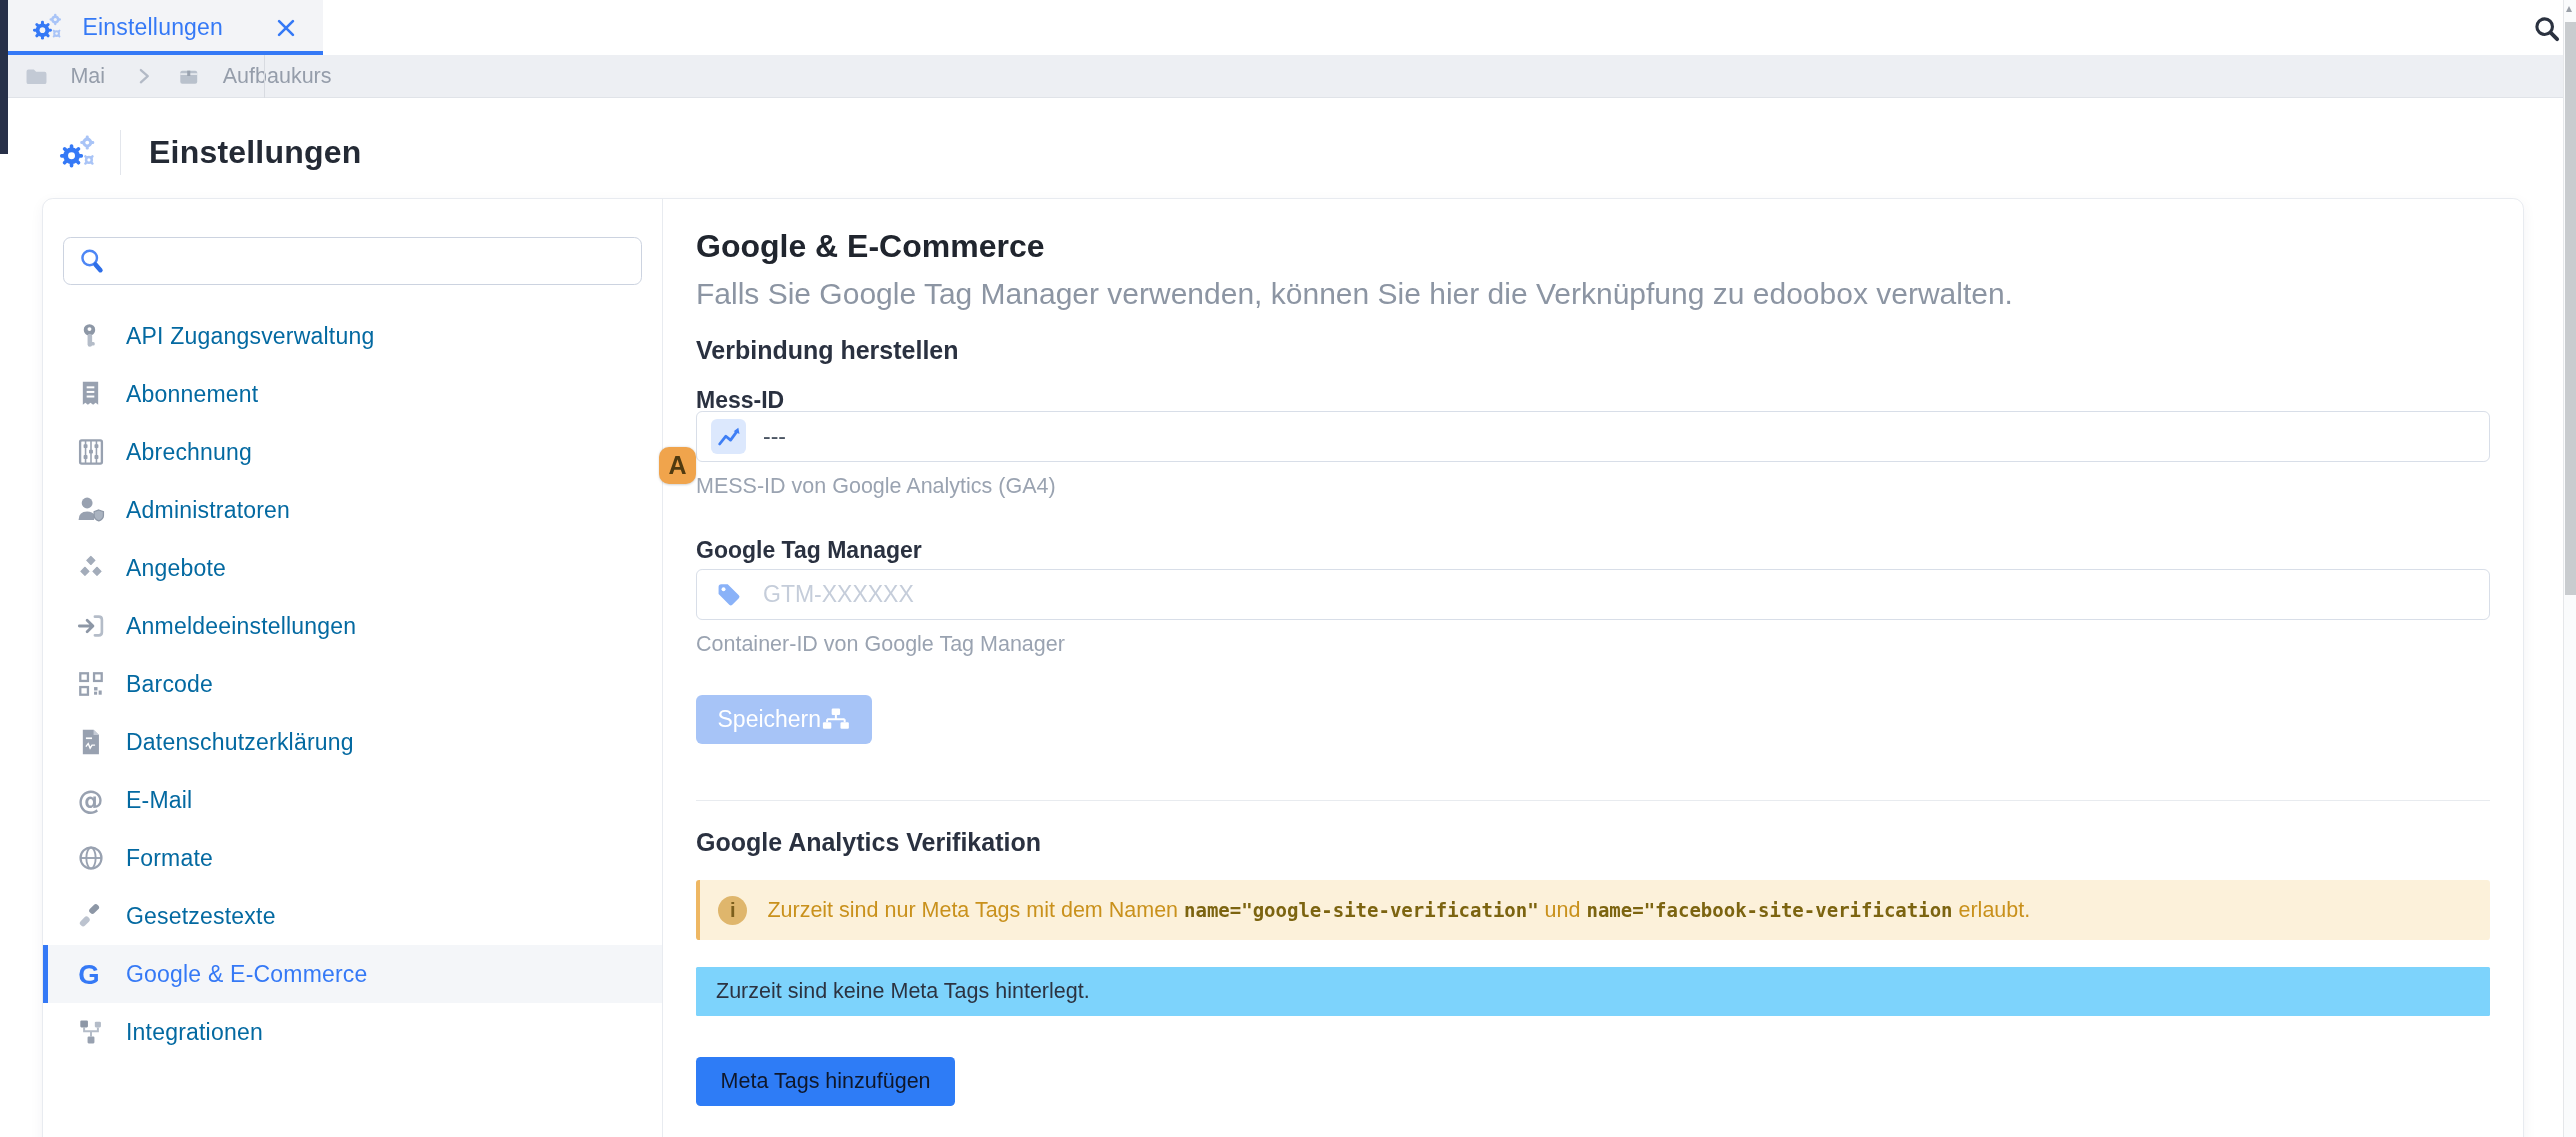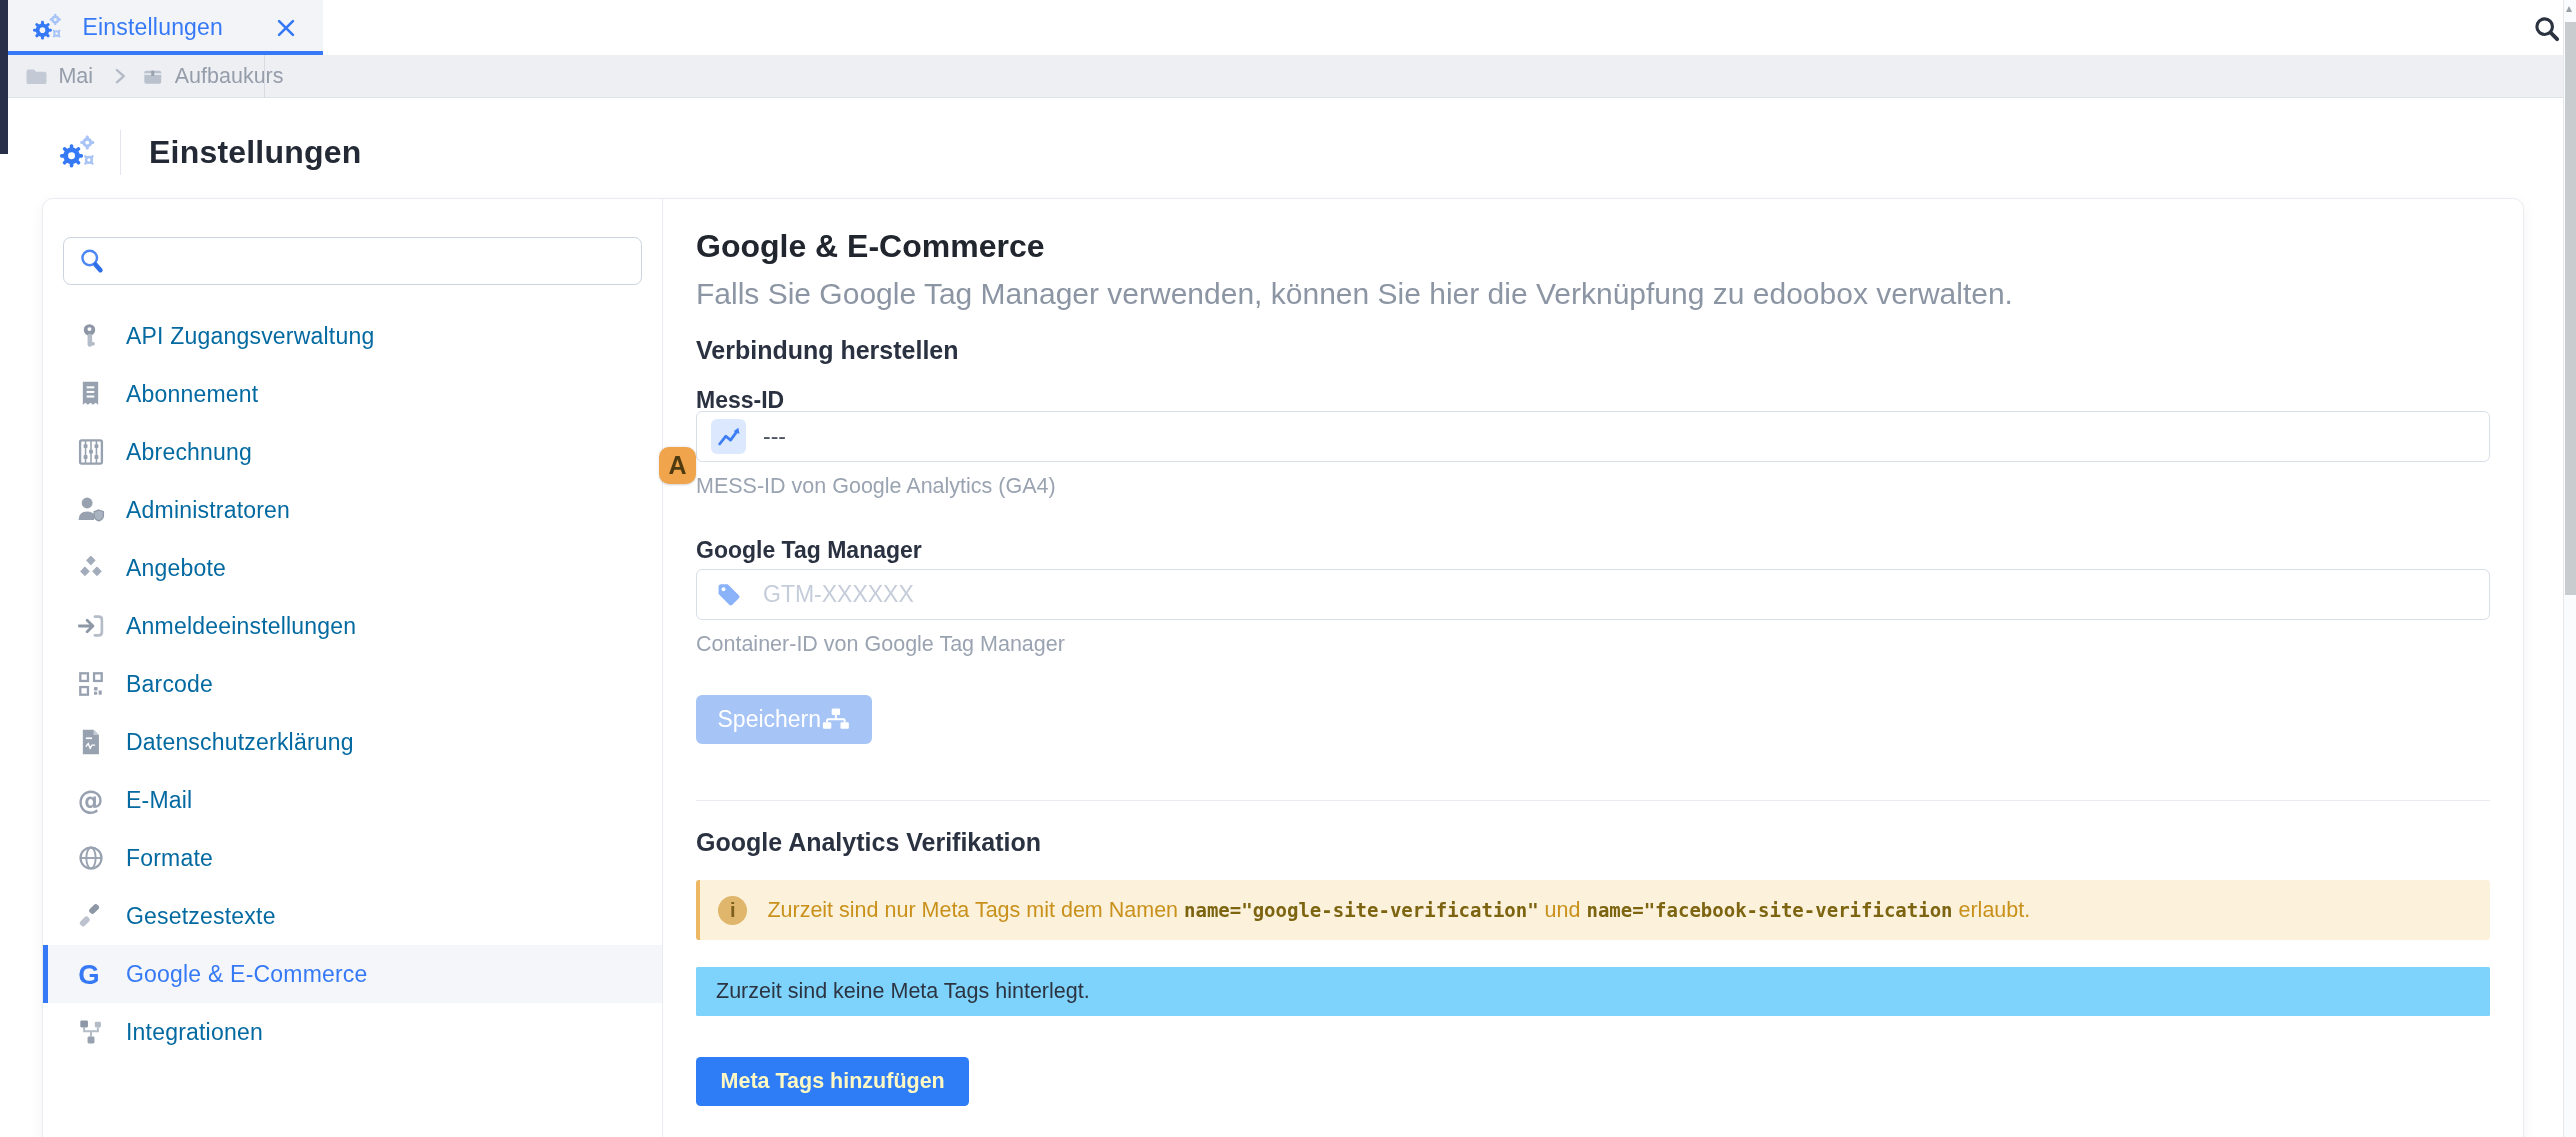--- a/index.html
+++ b/index.html
@@ -15,21 +15,21 @@
   .tab-underline { position:absolute; left:0; top:51px; width:323px; height:3.8px; background:#3579f6; }
   .tab-label { color:#3579f6; font-size:23px; font-weight:500; margin-left:18.4px; letter-spacing:0.2px; }
   .tab-close { margin-left:auto; margin-right:26px; width:21.5px; height:21.5px; display:flex; align-items:center; justify-content:center; cursor:pointer; }
 
   
   .topicons { position:absolute; top:0; right:43px; height:55px; z-index:5; }
   .ticon { position:absolute; top:0; }
 
   
   .crumbbar { position:absolute; left:0; top:55px; width:2576px; height:43px; background:#edeff3;
-              border-bottom:0.8px solid #e0e3e8; display:flex; align-items:center; padding-left:24.6px; z-index:3; }
+              border-bottom:0.8px solid #e0e3e8; display:flex; align-items:center; padding-left:24.6px; z-index:3;gap:12px; }
   .crumb-sep-line { position:absolute; left:264px; top:0; width:0.8px; height:43px; background:#d8dbe1; }
   .crumb-label { color:#959daa; font-size:21.5px; margin-left:10.8px; }
   .crumb-gt { margin:0 14px 0 20px; display:flex; align-items:center; }
 
   
   .pagehead { position:absolute; left:55px; top:123px; height:58px; display:flex; align-items:center; z-index:2; }
   .ph-divider { width:1.5px; height:45px; background:#e3e6ec; margin:0 28px 0 21.5px; }
   .page-title { font-size:32px; font-weight:600; color:#242a35; letter-spacing:0.2px; }
 
   
@@ -68,21 +68,21 @@
   .m-sect2 { position:absolute; left:0; top:629px; font-size:25px; font-weight:600; color:#2a3140; }
   .warnbox { position:absolute; left:0; top:681px; width:1794px; height:60px; background:#fcf1da;
              border-left:4.6px solid #eeb763; border-radius:3.1px; display:flex; align-items:center; padding-left:18.4px; }
   .warn-icon { width:29px; height:29px; border-radius:50%; background:#dfb66c; color:#7c5f1c; font-size:20px; font-weight:700;
                display:flex; align-items:center; justify-content:center; flex:0 0 auto; }
   .warn-text { margin-left:20px; font-size:21.5px; color:#c9911c; white-space:nowrap; }
   .warn-text code { font-family:"DejaVu Sans Mono", monospace; font-weight:700; font-size:19px; color:#7c6410; }
   .graybox { position:absolute; left:0; top:768px; width:1794px; height:49px; background:#7dd3fc; border-radius:1.5px;
              display:flex; align-items:center; padding-left:20px; font-size:21.5px; color:#2c3341; }
   .add-btn { position:absolute; left:0; top:858px; height:49px; padding:0 24.6px; background:#2e7cf6; border:none;
-             border-radius:4.6px; color:#fef9c3; font-size:21.5px; font-family:"Liberation Sans", sans-serif;font-weight:bold; }
+             border-radius:4.6px; color:#0f172a; font-size:21.5px; font-family:"Liberation Sans", sans-serif; }
 
   
   .ann-badge { position:absolute; left:659px; top:447px; width:37px; height:37px; background:#f0a44c;
                border-radius:10px; display:flex; align-items:center; justify-content:center;
                color:#503a10; font-size:25px; font-weight:600; z-index:9; box-shadow:0 0.8px 2.3px rgba(0,0,0,.18); }
 
   
   .scrollbar { position:absolute; right:0; top:0; width:13px; height:1137px; background:#fafbfc; border-left:0.8px solid #e5e7ea; z-index:10; }
   .sb-up { position:absolute; top:6.1px; left:2.3px; width:0; height:0; border-left:3.8px solid transparent;
            border-right:3.8px solid transparent; border-bottom:6.1px solid #9aa0a8; }

